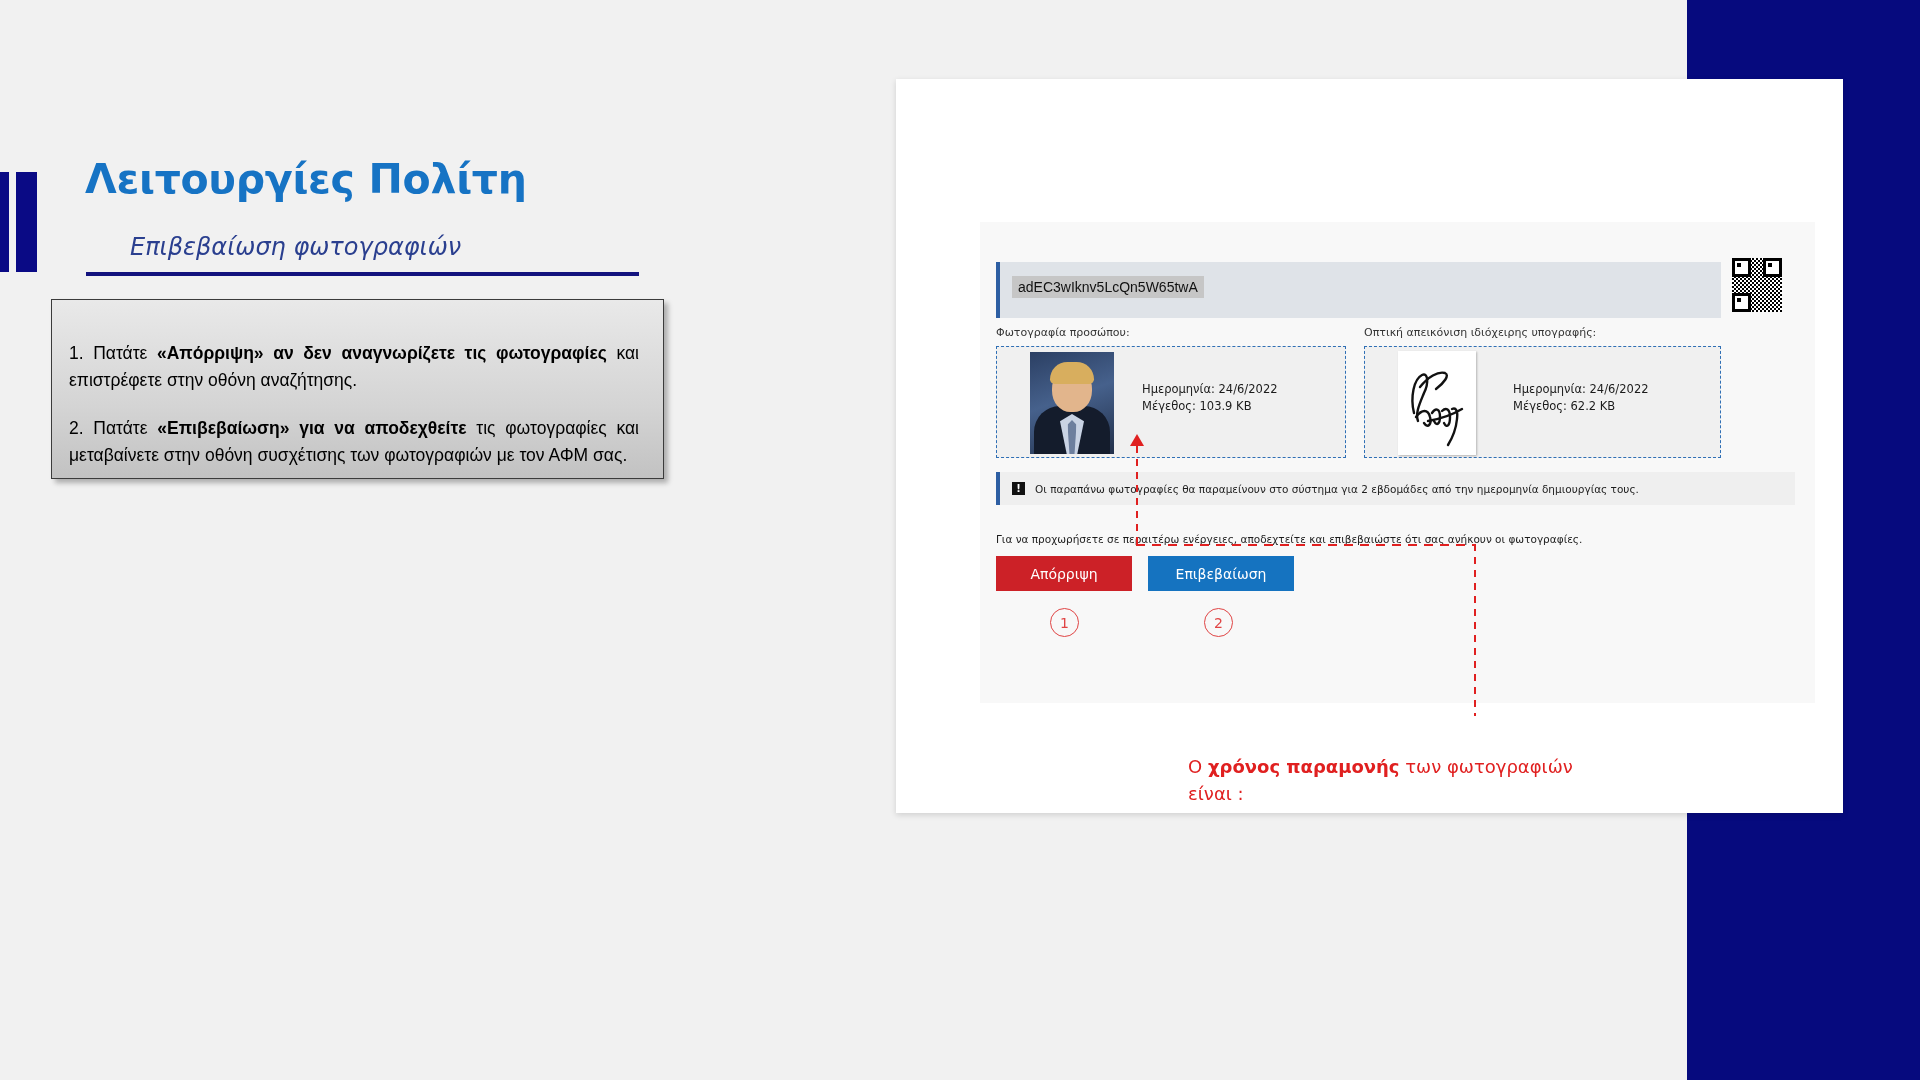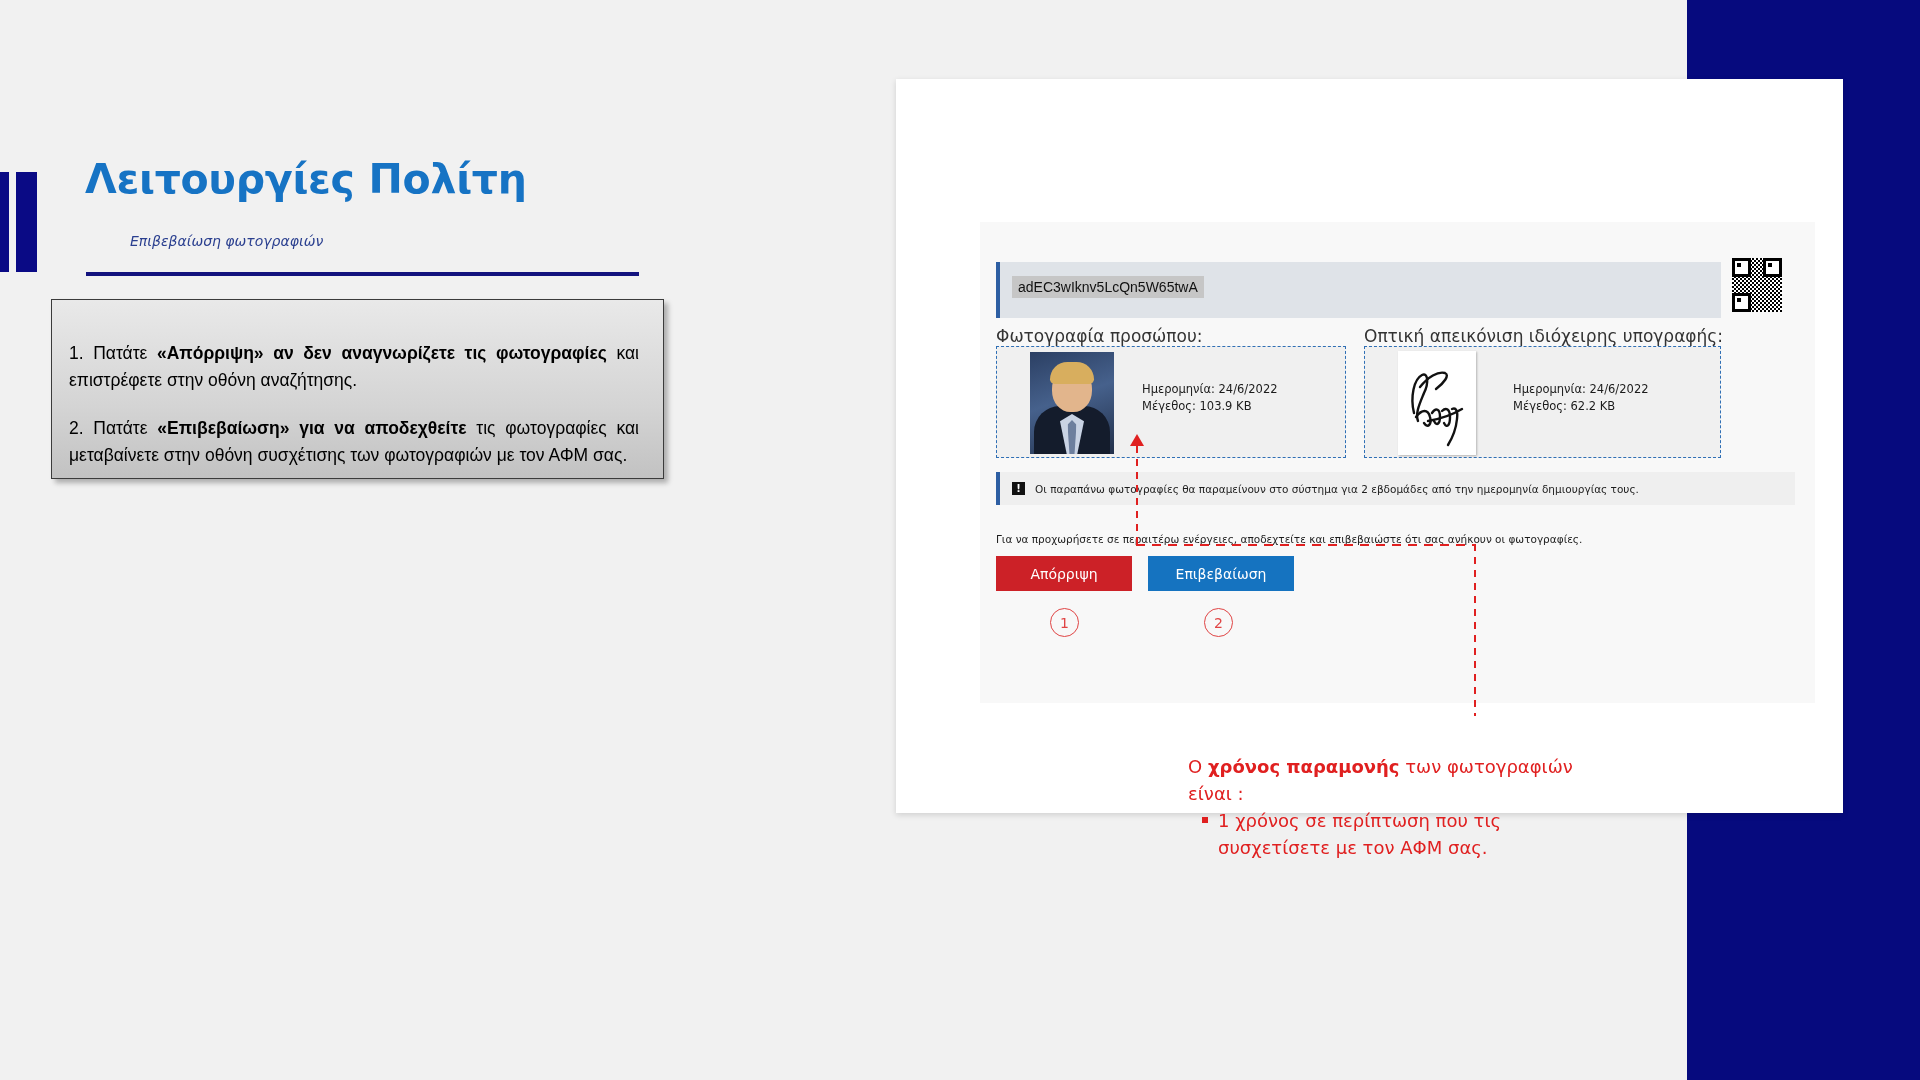--- a/index.html
+++ b/index.html
@@ -24,21 +24,21 @@
 
   
   .page-title{
     position:absolute;left:85px;top:155px;
     font-size:41px;font-weight:bold;color:#1673c4;
     letter-spacing:-0.3px;
     font-family:"DejaVu Sans",sans-serif;
   }
   .page-subtitle{
     position:absolute;left:130px;top:233px;
-    font-size:14px;font-style:italic;color:#2a3f8f;
+    font-size:24px;font-style:italic;color:#2a3f8f;
     font-family:"DejaVu Sans",sans-serif;
   }
   .subtitle-rule{
     position:absolute;left:86px;top:272px;width:553px;height:4px;background:#13137e;
   }
 
   
   .instruction-box{
     position:absolute;left:51px;top:299px;width:613px;height:180px;
     background:linear-gradient(180deg,#e9e9e9 0%,#d4d4d4 60%,#c2c2c2 100%);
@@ -88,21 +88,21 @@
     background:
       repeating-linear-gradient(90deg,#000 0 2px,#fff 2px 4px),
       repeating-linear-gradient(0deg,#000 0 2px,#fff 2px 4px);
     background-blend-mode:difference;
   }
   .qr-eye{position:absolute;width:13px;height:13px;border:3px solid #000;background:#fff;}
   .qr-eye i{display:block;width:4px;height:4px;background:#000;margin:1.5px;}
 
   
   .panel-label{
-    position:absolute;font-size:17px;color:#333;
+    position:absolute;font-size:11px;color:#333;
     font-family:"DejaVu Sans",sans-serif;
   }
   .photo-panel{
     position:absolute;border:1px dashed #2f6fb5;background:#f0f0f0;box-sizing:border-box;
   }
   .pp-left{left:16px;top:124px;width:350px;height:112px;}
   .pp-right{left:384px;top:124px;width:357px;height:112px;}
 
   .face-photo{
     position:absolute;left:33px;top:5px;width:84px;height:102px;
@@ -308,15 +308,14 @@
 </div>
 
 <div class="callout-arrow"></div>
 <div class="callout-vline-a"></div>
 <div class="callout-hline"></div>
 <div class="callout-vline-b"></div>
 
 <div class="red-note">
   <p class="rn-head"><span>Ο </span><b>χρόνος παραμονής</b><span> των φωτογραφιών είναι :</span></p>
   <ul>
-    <li>1 χρόνος σε περίπτωση που τις συσχετίσετε με τον ΑΦΜ σας.</li>
   </ul>
 </div>
 
 </body></html>

